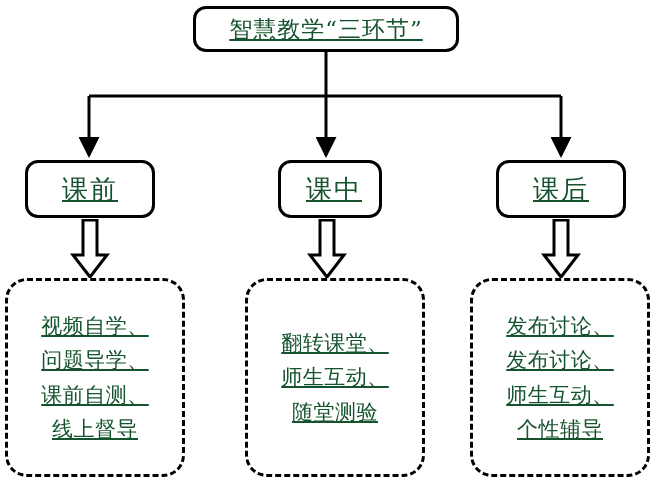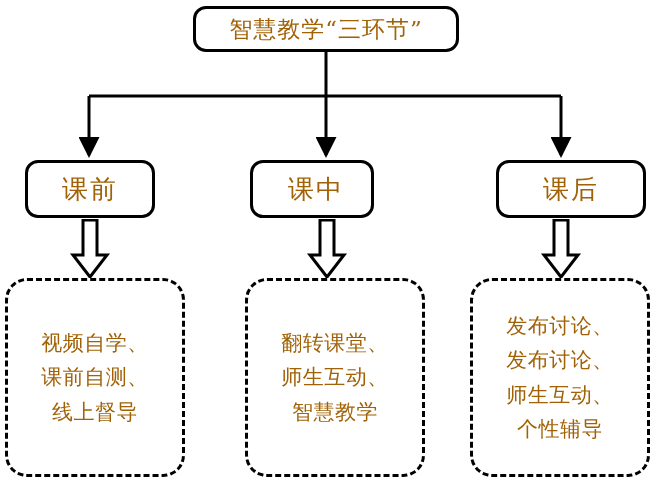--- a/index.html
+++ b/index.html
@@ -20,22 +20,23 @@
 
   
   .node {
     position: absolute;
     box-sizing: border-box;
     background: #ffffff;
     display: flex;
     align-items: center;
     justify-content: center;
     text-align: center;
-    color: #a16207;
+    color: #14532d;
     font-family: "DejaVu Serif", "Liberation Serif", serif;
+    text-decoration: underline;
   }
 
   .node-title {
     border: 3px solid #000000;
     border-radius: 13px;
     font-size: 23px;
     letter-spacing: 1px;
     white-space: nowrap;
   }
 
@@ -99,50 +100,51 @@
   </svg>
 
   <div class="node node-title" style="left:193px; top:6px; width:266px; height:46px;">
     <span>智慧教学“三环节”</span>
   </div>
 
   <div class="node node-stage" style="left:25px; top:160px; width:130px; height:58px;">
     <span>课前</span>
   </div>
 
-  <div class="node node-stage" style="left:250px; top:160px; width:124px; height:58px;padding-left:8px;">
+  <div class="node node-stage" style="left:278px; top:160px; width:104px; height:58px;padding-left:8px;">
     <span>课中</span>
   </div>
 
-  <div class="node node-stage" style="left:496px; top:160px; width:150px; height:58px;">
+  <div class="node node-stage" style="left:496px; top:160px; width:130px; height:58px;">
     <span>课后</span>
   </div>
 
   <svg class="block-arrow" style="left:69px; top:219px;" width="42" height="62" viewBox="0 0 42 62">
     <path d="M 14 1 L 28 1 L 28 36 L 38 36 L 21 58 L 4 36 L 14 36 Z" fill="#ffffff" stroke="#000000" stroke-width="3" stroke-linejoin="miter"></path>
   </svg>
 
   <svg class="block-arrow" style="left:306px; top:219px;" width="42" height="62" viewBox="0 0 42 62">
     <path d="M 14 1 L 28 1 L 28 36 L 38 36 L 21 58 L 4 36 L 14 36 Z" fill="#ffffff" stroke="#000000" stroke-width="3" stroke-linejoin="miter"></path>
   </svg>
 
   <svg class="block-arrow" style="left:540px; top:219px;" width="42" height="62" viewBox="0 0 42 62">
     <path d="M 14 1 L 28 1 L 28 36 L 38 36 L 21 58 L 4 36 L 14 36 Z" fill="#ffffff" stroke="#000000" stroke-width="3" stroke-linejoin="miter"></path>
   </svg>
 
   <div class="node node-detail" style="left:5px; top:278px; width:180px; height:199px;">
     <span class="dline">视频自学、</span>
+    <span class="dline">问题导学、</span>
     <span class="dline">课前自测、</span>
     <span class="dline">线上督导</span>
   </div>
 
   <div class="node node-detail" style="left:245px; top:278px; width:180px; height:199px;">
     <span class="dline">翻转课堂、</span>
     <span class="dline">师生互动、</span>
-    <span class="dline">智慧教学</span>
+    <span class="dline">随堂测验</span>
   </div>
 
   <div class="node node-detail" style="left:470px; top:278px; width:180px; height:199px;">
     <span class="dline">发布讨论、</span>
     <span class="dline">发布讨论、</span>
     <span class="dline">师生互动、</span>
     <span class="dline">个性辅导</span>
   </div>
 
 </div>

